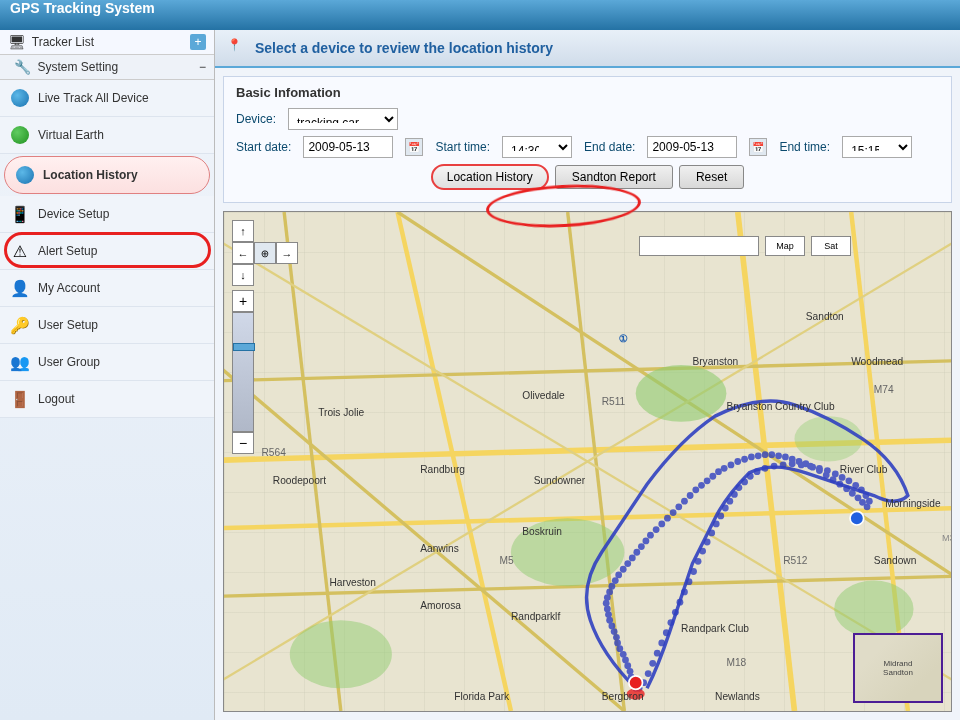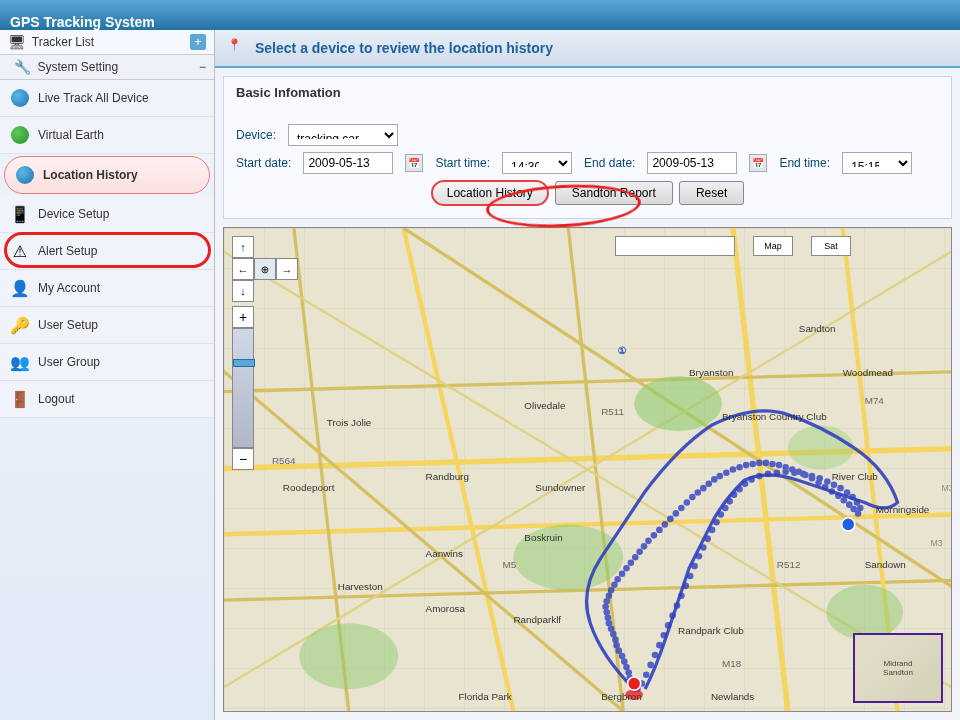--- a/index.html
+++ b/index.html
@@ -2,21 +2,21 @@
 <html><head>
   <meta charset="utf-8">
   <style>
     * { margin: 0; padding: 0; box-sizing: border-box; }
     body { width: 960px; height: 720px; overflow: hidden; font-family: Arial, sans-serif; font-size: 12px; background: #d0e8f0; }
 
     
     .top-bar {
       height: 30px;
       background: linear-gradient(180deg, #5ba8d8 0%, #2472a4 100%);
-      display: flex; align-items: flex-end; padding: 0 10px;
+      display: flex; align-items: flex-start; padding: 0 10px;
     }
     .top-bar-logo {
       color: white; font-weight: bold; font-size: 14px;
     }
 
     .main-layout {
       display: flex;
       height: 690px;
     }
 
@@ -118,21 +118,21 @@
       font-size: 14px; font-weight: bold; color: #2060a0;
     }
 
     .basic-info-section {
       background: #f8faff;
       border: 1px solid #c8d4e8;
       margin: 8px;
       padding: 8px 12px;
     }
     .basic-info-title {
-      font-size: 13px; font-weight: bold; color: #333; margin-bottom: 24px;
+      font-size: 13px; font-weight: bold; color: #333; margin-bottom: 8px;
     }
     .form-row {
       display: flex; align-items: center; gap: 12px; margin-bottom: 6px; flex-wrap: wrap;
     }
     .form-label { font-size: 12px; color: #0c4a6e; white-space: nowrap; }
     .form-select, .form-input {
       border: 1px solid #aaa; background: white; padding: 6px 4px;
       font-size: 12px; height: 22px;
     }
     .form-select { padding-right: 16px; appearance: auto; }
@@ -239,22 +239,22 @@
     .mini-map-inner {
       width: 100%; height: 100%;
       background: linear-gradient(135deg, #e0dcc8 25%, #d8d4bc 75%);
       display: flex; align-items: center; justify-content: center;
       font-size: 9px; color: #666;
     }
 
     
     .map-search-box {
       position: absolute;
-      top: 8px; right: 100px;
-      display: flex; gap: 18px;
+      top: 24px; right: 100px;
+      display: flex; gap: 6px;
     }
     .map-search-input {
       width: 120px; height: 20px;
       border: 1px solid #888; background: white;
       font-size: 10px; padding: 2px;
     }
     .map-search-btn {
       width: 40px; height: 20px;
       background: white; border: 1px solid #888;
       font-size: 9px; cursor: pointer;

